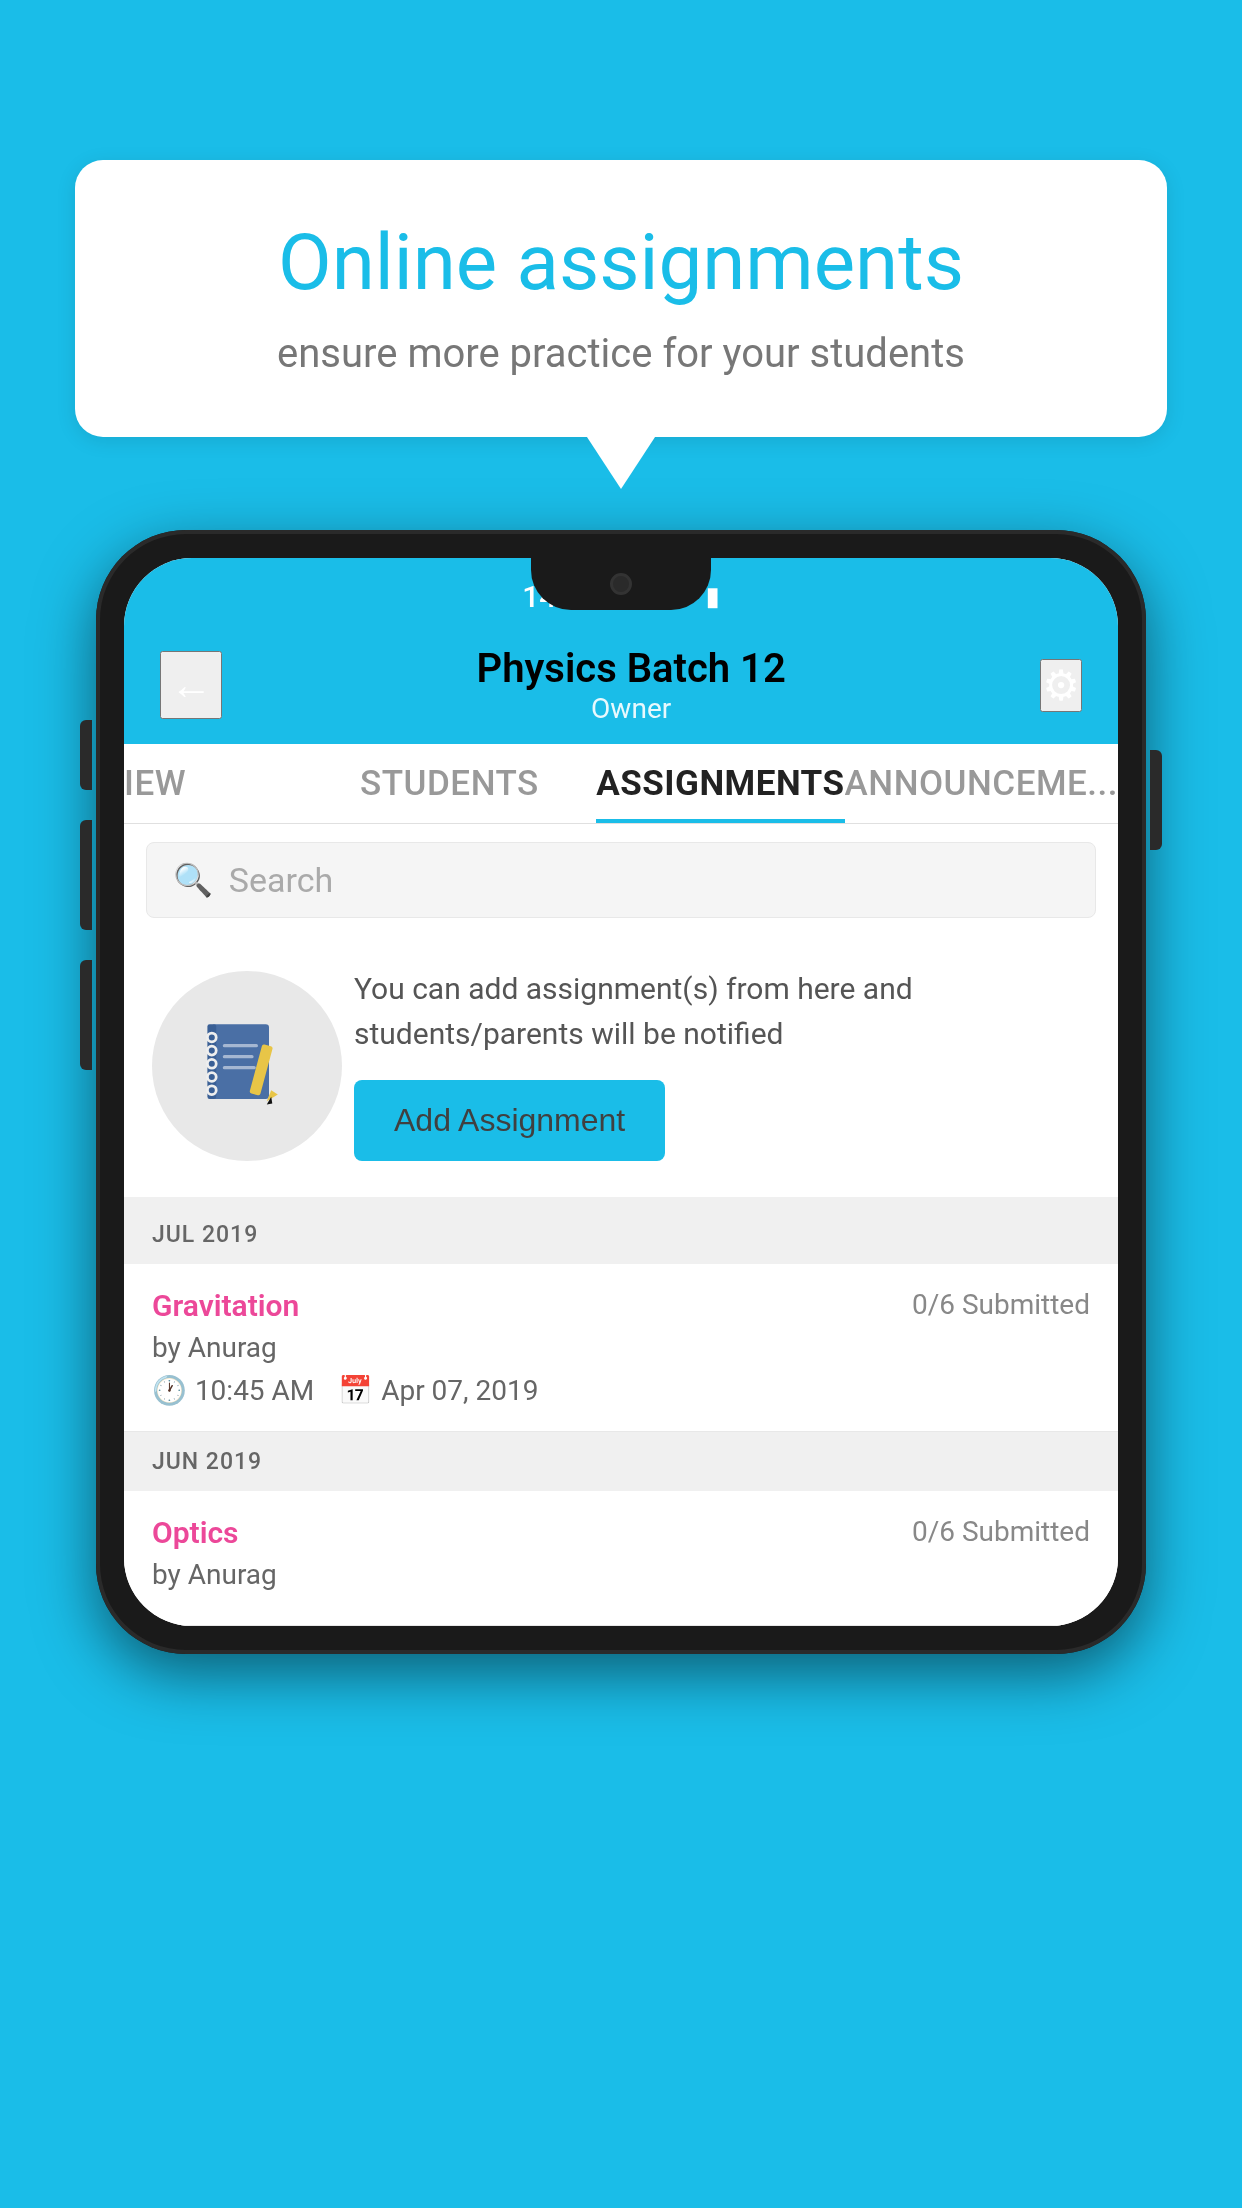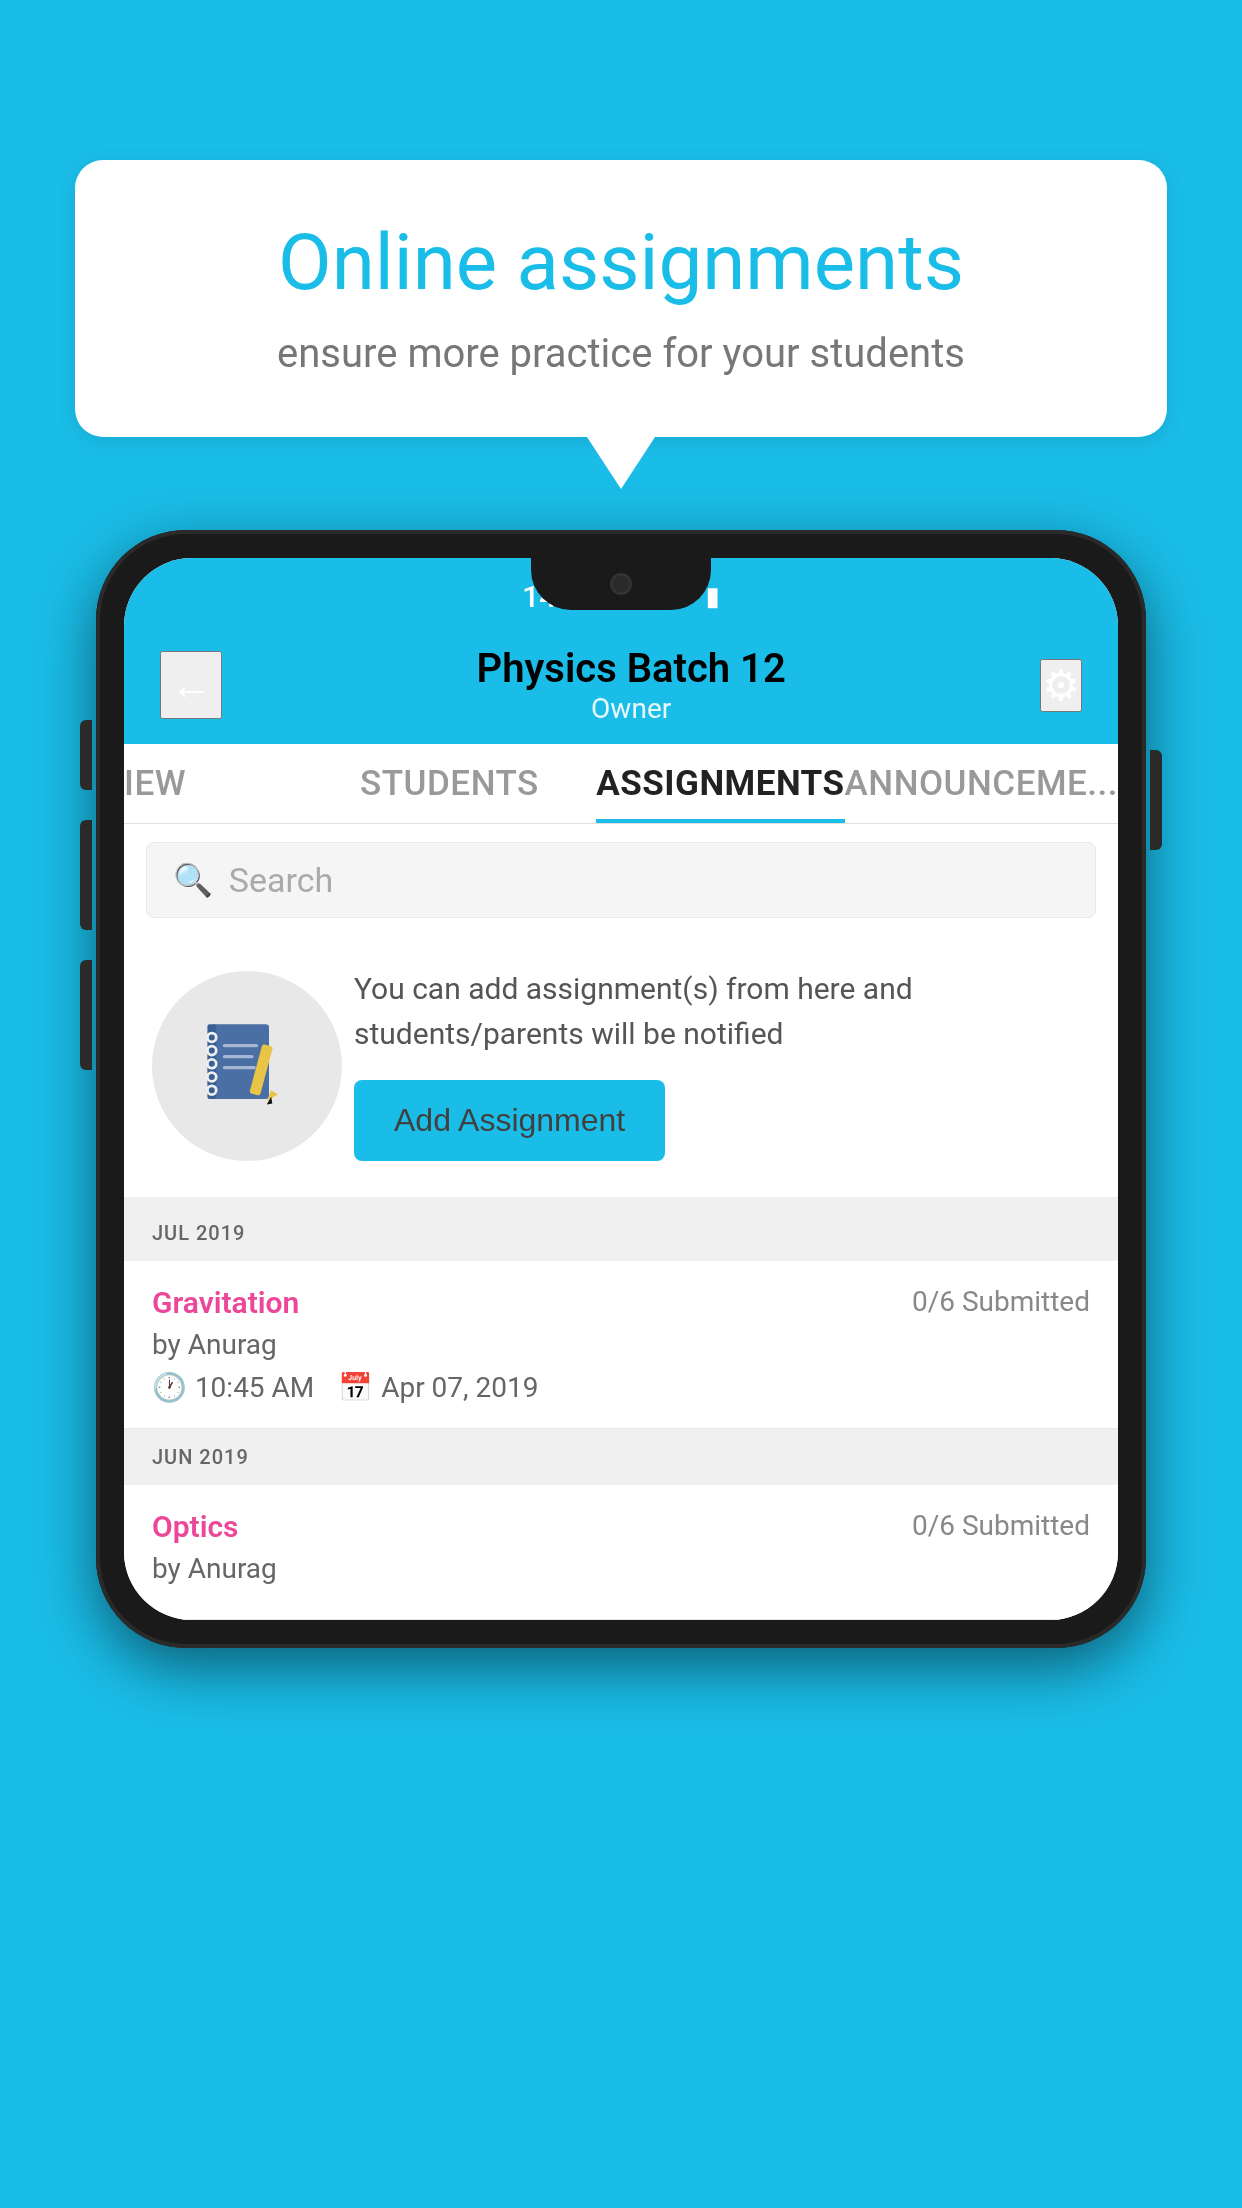--- a/index.html
+++ b/index.html
@@ -247,21 +247,21 @@
       display: inline-block;
     }
 
     
     .section-header {
       background: #f0f0f0;
       padding: 16px 28px;
     }
     .section-label {
       color: #666;
-      font-size: 20px;
+      font-size: 23px;
       font-weight: 500;
       letter-spacing: 1px;
     }
 
     
     .assignment-item {
       background: white;
       padding: 24px 28px 24px 28px;
       border-bottom: 1px solid #e8e8e8;
     }

